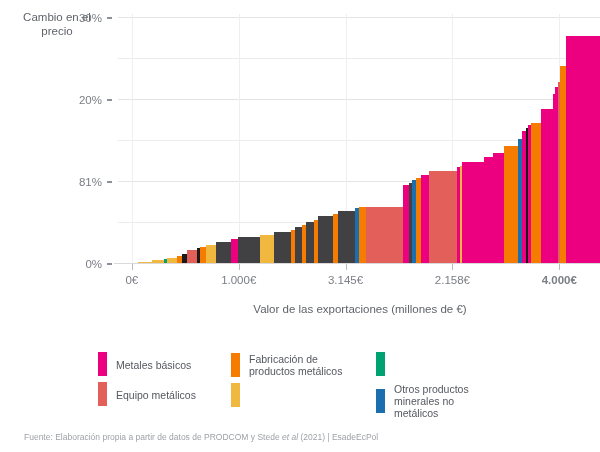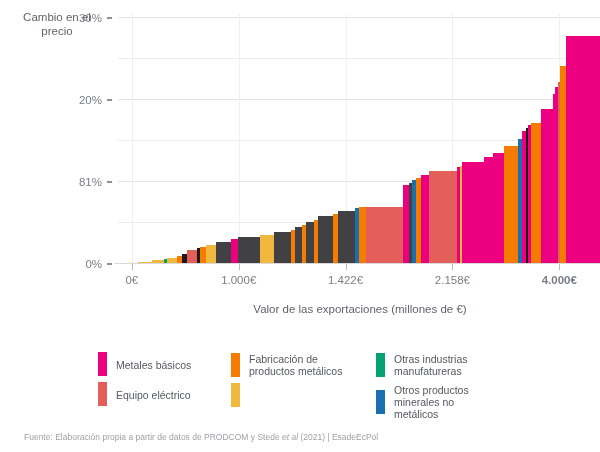--- a/index.html
+++ b/index.html
@@ -146,53 +146,52 @@
       </div>
     <div class="zeroline"></div>
   </div>
 
   <div class="xticks" id="xticks">
       <div class="xtick-mark" style="left: 13.8896px;"></div>
       <div class="xtick-lab" style="left: 13.8896px;">0€</div>
       <div class="xtick-mark" style="left: 120.733px;"></div>
       <div class="xtick-lab" style="left: 120.733px;">1.000€</div>
       <div class="xtick-mark" style="left: 227.576px;"></div>
-      <div class="xtick-lab" style="left: 227.576px;">1.422€</div>
+      <div class="xtick-lab" style="left: 227.576px;">3.145€</div>
       <div class="xtick-mark" style="left: 334.419px;"></div>
       <div class="xtick-lab" style="left: 334.419px;">2.158€</div>
       <div class="xtick-mark" style="left: 441.263px;"></div>
       <div class="xtick-lab" style="left: 441.263px; font-weight: bold;">4.000€</div>
     </div>
 
   <div class="x-title">Valor de las exportaciones (millones de €)</div>
 
   <div class="legend" id="legend">
       <div class="lg-col" style="left: 0px; width: 125px;">
         <div class="lg-item">
           <span class="lg-sw" style="background: rgb(236, 0, 128);"></span>
           <span class="lg-tx">Metales básicos</span>
         </div>
         <div class="lg-item">
           <span class="lg-sw" style="background: rgb(226, 96, 89);"></span>
-          <span class="lg-tx">Equipo eléctrico</span>
+          <span class="lg-tx">Equipo metálicos</span>
         </div>
       </div>
       <div class="lg-col" style="left: 133px; width: 140px;">
         <div class="lg-item">
           <span class="lg-sw" style="background: rgb(245, 124, 0);"></span>
           <span class="lg-tx">Fabricación de productos metálicos</span>
         </div>
         <div class="lg-item">
           <span class="lg-sw" style="background: rgb(240, 184, 63);"></span>
         </div>
       </div>
       <div class="lg-col" style="left: 278px; width: 128px;">
         <div class="lg-item">
           <span class="lg-sw" style="background: rgb(0, 161, 115);"></span>
-          <span class="lg-tx">Otras industrias manufatureras</span>
         </div>
         <div class="lg-item">
           <span class="lg-sw" style="background: rgb(28, 111, 175);"></span>
           <span class="lg-tx">Otros productos minerales no metálicos</span>
         </div>
       </div>
     </div>
 
   <div class="source"><span>Fuente: Elaboración propia a partir de datos de PRODCOM y Stede </span><i>et al</i><span> (2021) | EsadeEcPol</span></div>
 </div>

